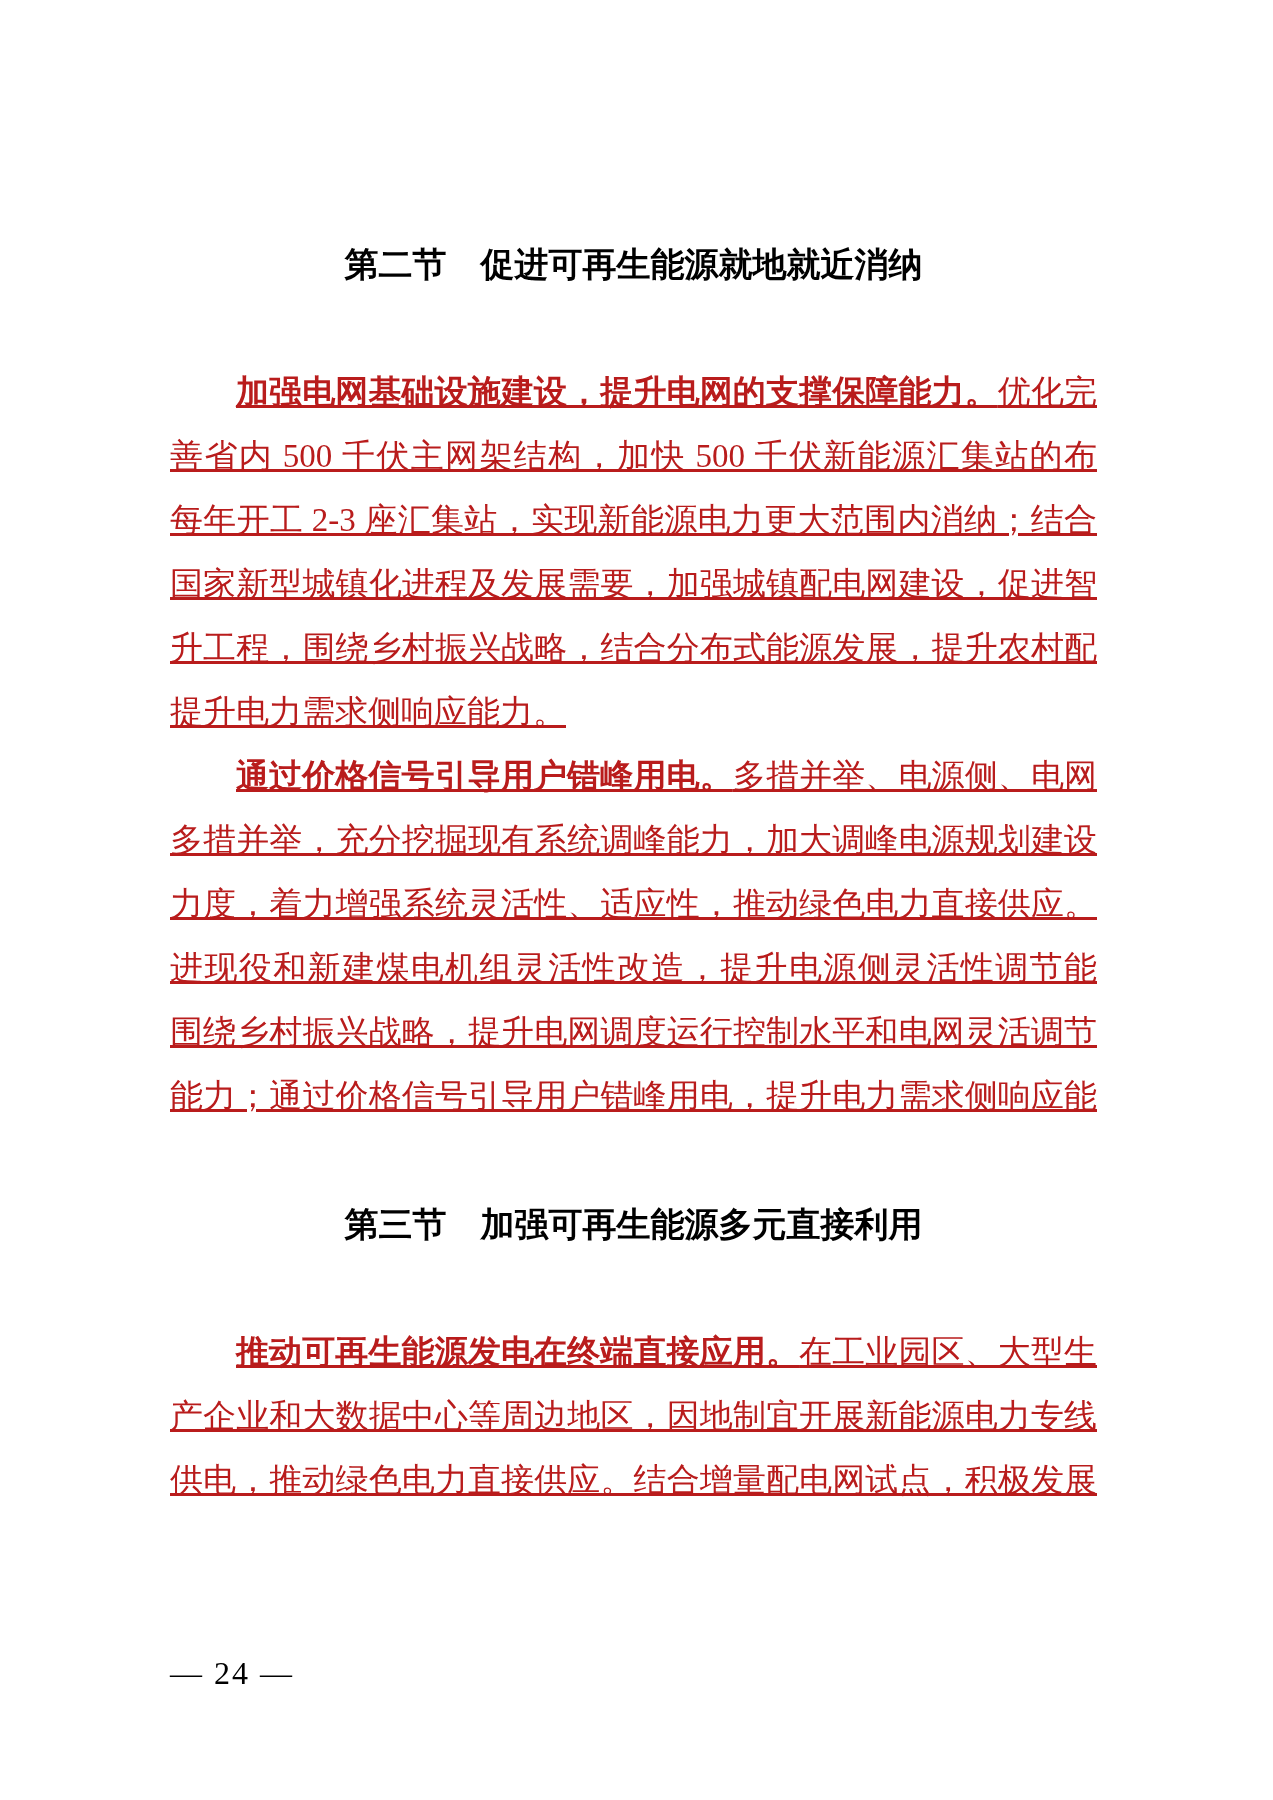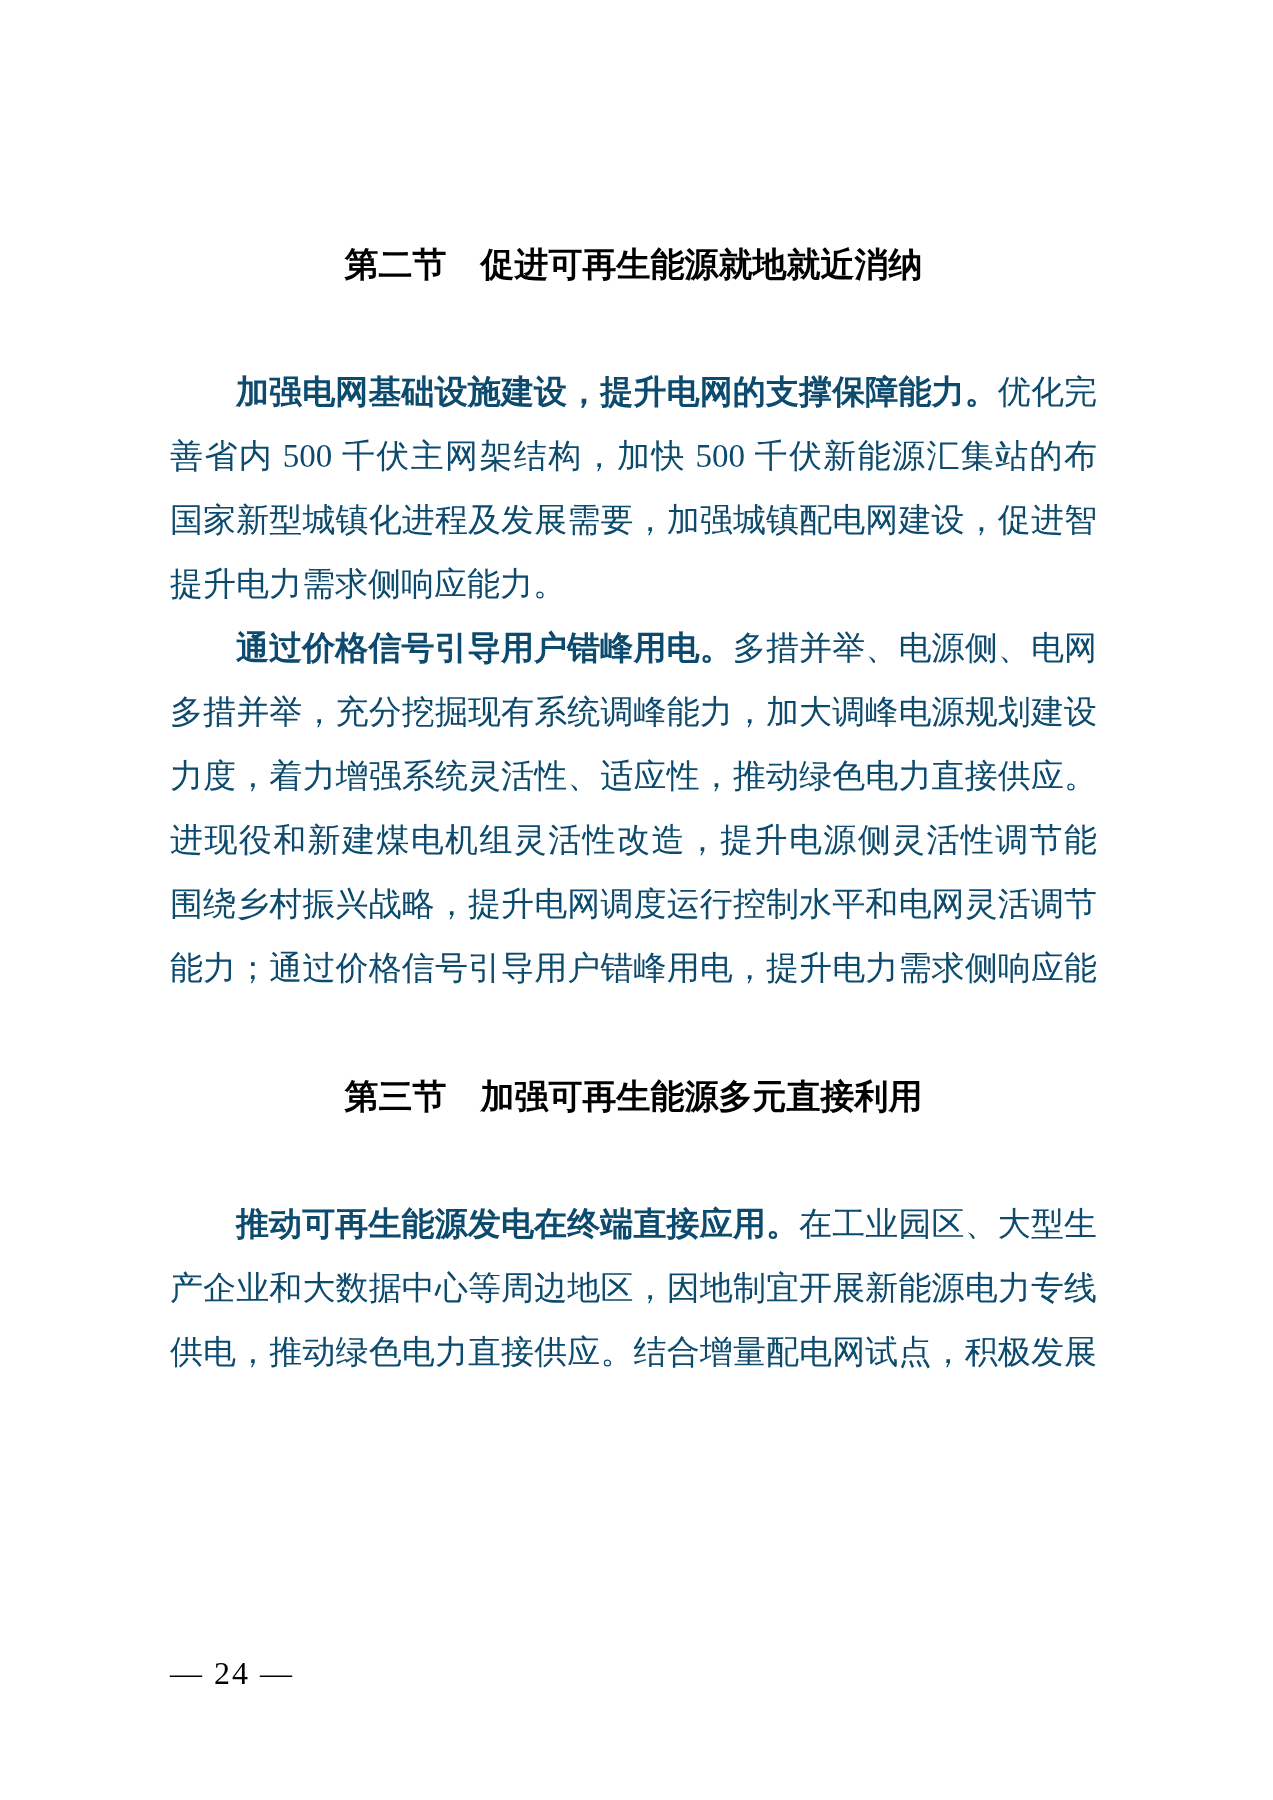--- a/index.html
+++ b/index.html
@@ -32,23 +32,24 @@
   }
   .h1 { margin: 0 0 64px 0; }
   .h2 { margin: 64px 0 64px 0; }
   .para { margin: 0; }
   .line {
     font-family: "Liberation Serif", "DejaVu Serif", serif;
     font-size: 33px;
     line-height: 64px;
     height: 64px;
     overflow: hidden;
-    color: #0c4a6e;
+    color: #b91c1c;
     text-align: justify;
     text-align-last: justify;
+    text-decoration: underline;
   }
   .line.pfirst { text-indent: 66px; }
   .line.plast  { text-align-last: left; }
   .lead {
     font-weight: 700;
     font-family: "Liberation Sans", "DejaVu Sans", sans-serif;
   }
   .page-number {
     position: absolute;
     left: 170px;
@@ -64,21 +65,23 @@
 <body>
 
 <div class="page">
   <div class="content">
 
     <div class="sec-heading h1">第二节　促进可再生能源就地就近消纳</div>
 
     <div class="para">
       <div class="line pfirst"><span class="lead">加强电网基础设施建设，提升电网的支撑保障能力。</span><span>优化完</span></div>
       <div class="line">善省内 500 千伏主网架结构，加快 500 千伏新能源汇集站的布局，</div>
+      <div class="line">每年开工 2-3 座汇集站，实现新能源电力更大范围内消纳；结合</div>
       <div class="line">国家新型城镇化进程及发展需要，加强城镇配电网建设，促进智</div>
+      <div class="line">升工程，围绕乡村振兴战略，结合分布式能源发展，提升农村配</div>
       <div class="line plast">提升电力需求侧响应能力。</div>
     </div>
 
     <div class="para">
       <div class="line pfirst"><span class="lead">通过价格信号引导用户错峰用电。</span><span>多措并举、电源侧、电网侧</span></div>
       <div class="line">多措并举，充分挖掘现有系统调峰能力，加大调峰电源规划建设</div>
       <div class="line">力度，着力增强系统灵活性、适应性，推动绿色电力直接供应。推</div>
       <div class="line">进现役和新建煤电机组灵活性改造，提升电源侧灵活性调节能力；</div>
       <div class="line">围绕乡村振兴战略，提升电网调度运行控制水平和电网灵活调节</div>
       <div class="line">能力；通过价格信号引导用户错峰用电，提升电力需求侧响应能力。</div>

